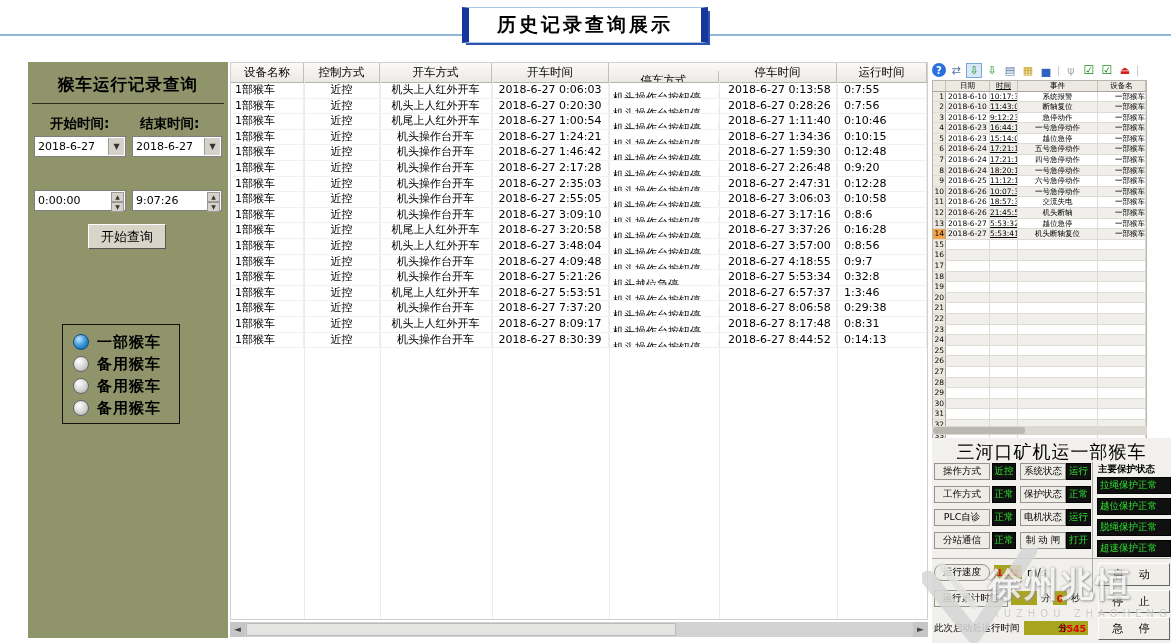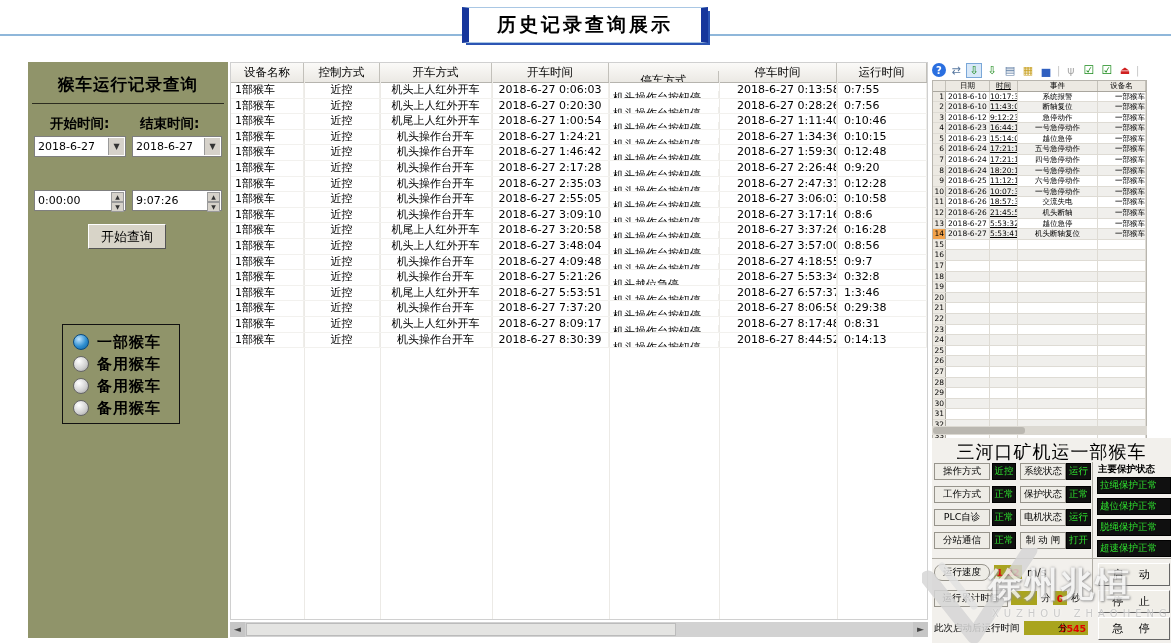--- a/index.html
+++ b/index.html
@@ -40,21 +40,21 @@
   .rlabel{font-size:15px;font-weight:bold;letter-spacing:1px;}
   
   .rtable{position:absolute;left:230px;top:62px;width:698px;height:558px;background:#fff;border:1px solid #d0d0d0;box-sizing:border-box;}
   .rhead{display:flex;height:19px;background:linear-gradient(#fbfaf8,#ebe9e4);border-bottom:1px solid #b6b4ae;}
   .rhead span{display:block;box-sizing:border-box;border-right:1px solid #c2c0ba;font-size:11.5px;line-height:18px;text-align:center;overflow:hidden;white-space:nowrap;}
   .c0{width:73px;} .c1{width:76px;} .c2{width:112px;} .c3{width:117px;} .c4{width:110px;margin-top:8px;} .c5{width:118px;} .c6{width:90px;}
   .rbody{position:relative;z-index:1;}
   .trow{display:flex;height:14.6px;border-bottom:1px solid #f2f1ee;}
   .trow span{display:block;box-sizing:border-box;font-size:11px;line-height:14px;overflow:hidden;white-space:nowrap;border-right:1px solid #efeeea;}
   .trow .c0{padding-left:4px;} .trow .c1{text-align:center;} .trow .c2{text-align:center;}
-  .trow .c3{text-align:center;} .trow .c4{padding-left:4px;} .trow .c5{padding-left:18px;} .trow .c6{padding-left:7px;}
+  .trow .c3{text-align:center;} .trow .c4{padding-left:4px;} .trow .c5{padding-left:9px;} .trow .c6{padding-left:7px;}
   .colline{position:absolute;top:19px;bottom:0;width:1px;background:#eceae6;z-index:0;}
   
   .hscroll{position:absolute;left:230px;top:622px;width:698px;height:15px;background:#d2d2d2;}
   .hscroll .arr{position:absolute;top:0;width:15px;height:15px;background:#c6c6c6;color:#444;font-size:9px;line-height:15px;text-align:center;}
   .hscroll .arr.l{left:0;} .hscroll .arr.r{right:0;}
   .hscroll .thumb{position:absolute;left:16px;top:1px;width:430px;height:13px;background:#e4e4e2;border:1px solid #bbb;box-sizing:border-box;}
   
   .toolbar{position:absolute;left:932px;top:61px;width:239px;height:18px;display:flex;align-items:center;gap:2px;}
   .ticon{width:16px;height:15px;display:flex;align-items:center;justify-content:center;font-size:11px;line-height:15px;}
   .ticon.blue{background:#2a6fe0;color:#fff;border-radius:50%;width:14px;height:14px;font-size:10px;font-weight:bold;}

